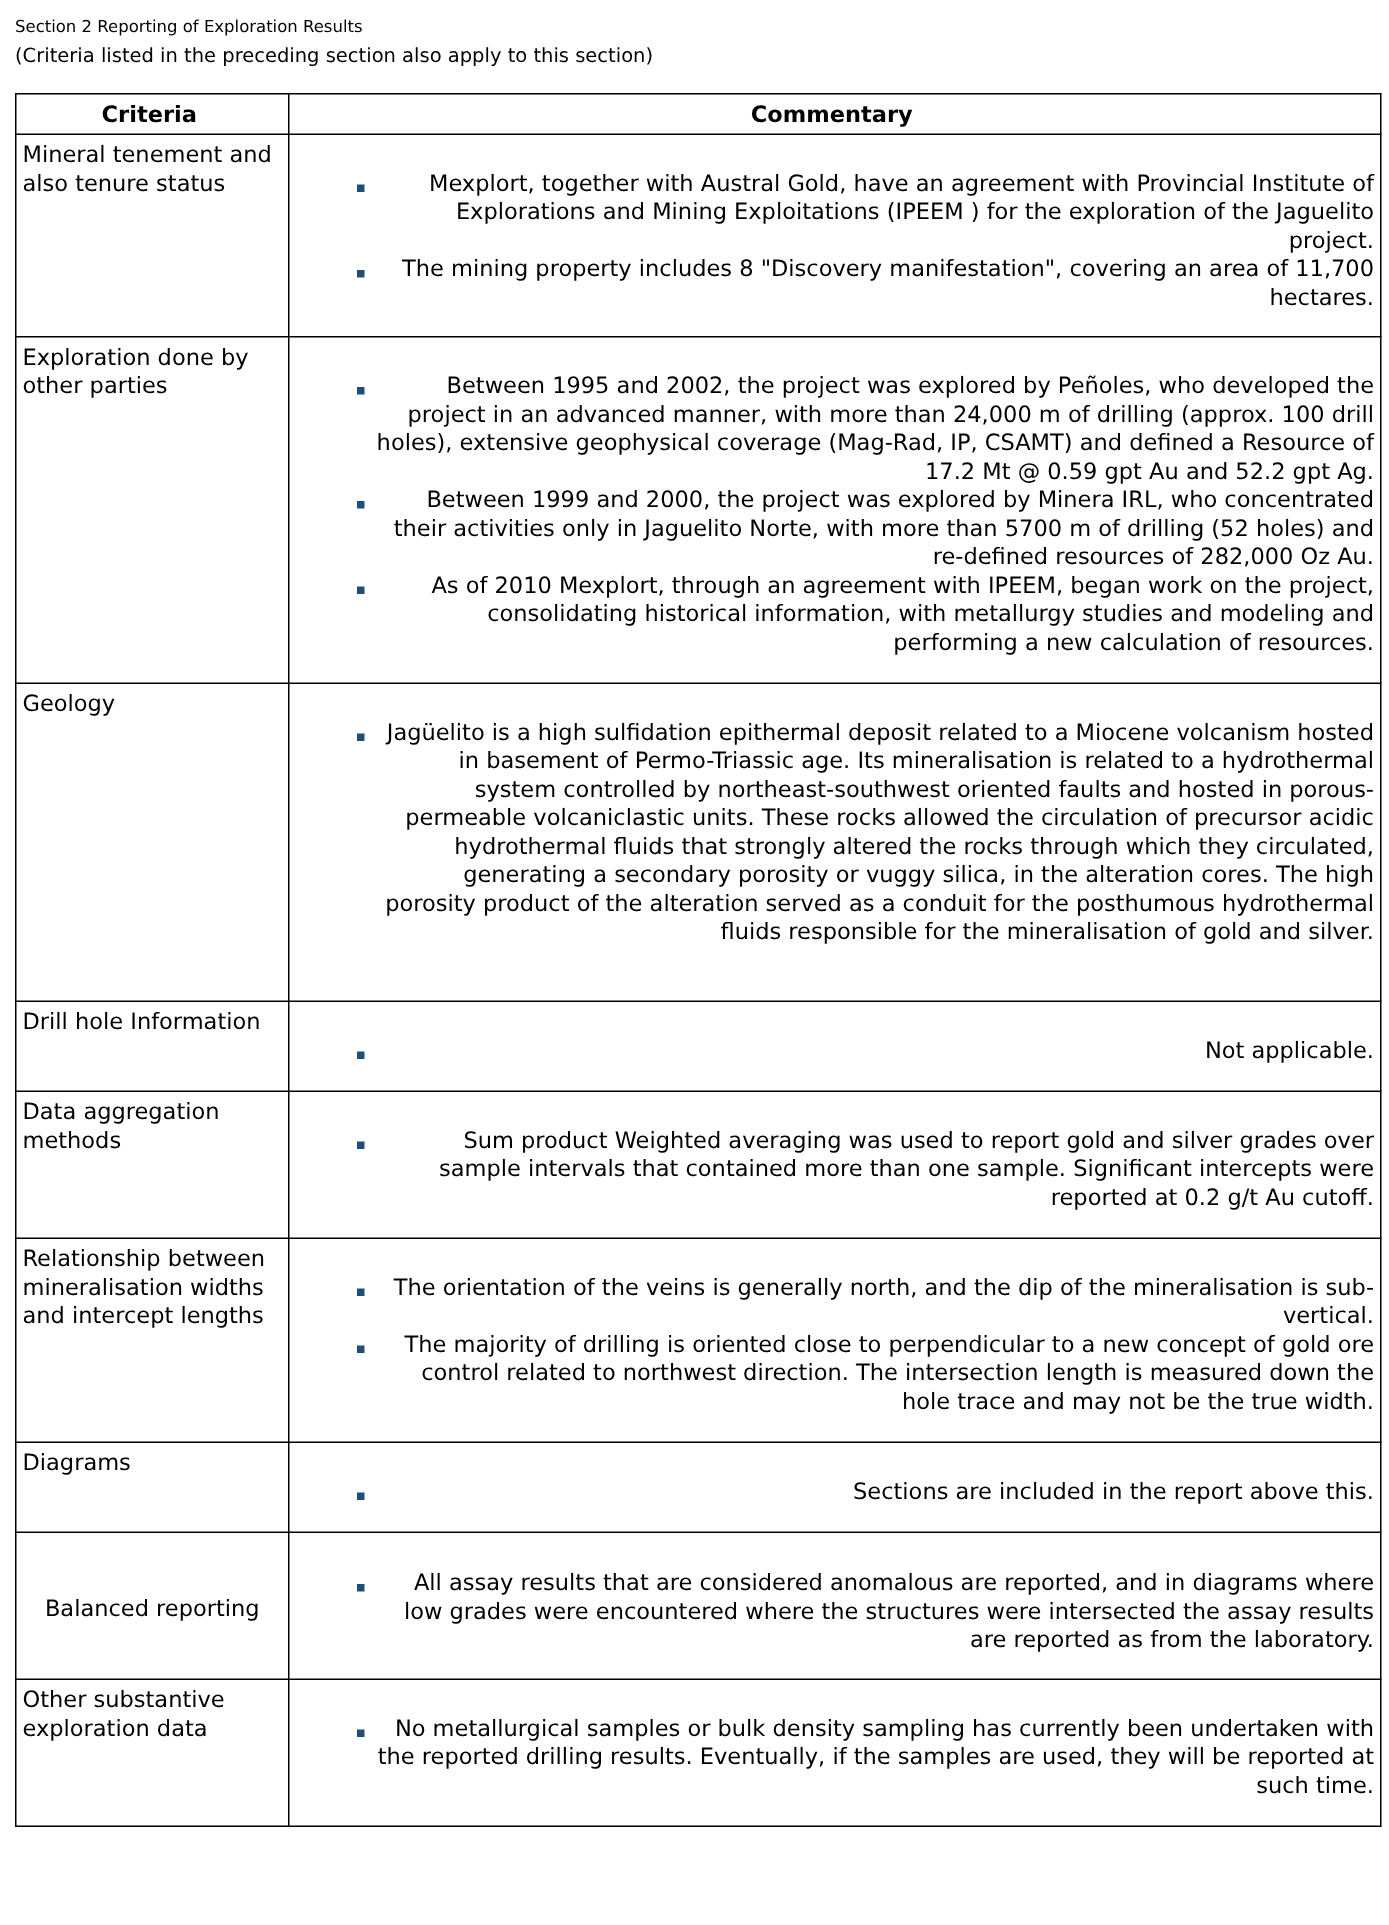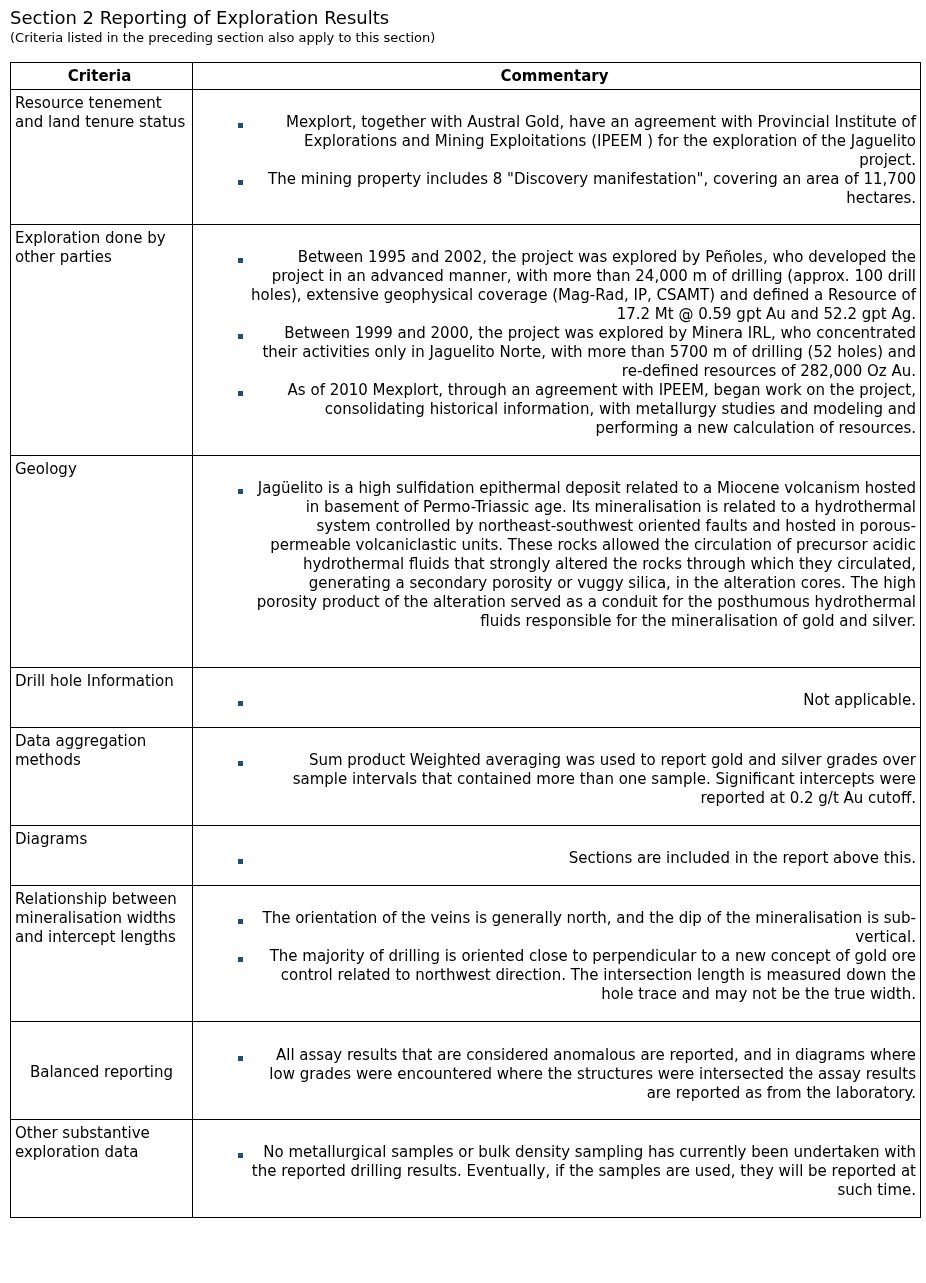--- a/index.html
+++ b/index.html
@@ -1,20 +1,20 @@
 <!DOCTYPE html>
 <html><head>
 <meta charset="utf-8">
 <style>
   html, body { margin: 0; padding: 0; background: #ffffff; }
   body {
     width: 926px; height: 1283px; overflow: hidden;
     font-family: "DejaVu Sans", sans-serif; color: #000;
   }
-  .title { position: absolute; left: 10px; top: 8px; font-size: 18px; line-height: 20px; }
+  .title { position: absolute; left: 10px; top: 8px; font-size: 11px; line-height: 20px; }
   .subtitle { position: absolute; left: 10px; top: 30px; font-size: 13px; line-height: 16px; }
   table.jorc {
     position: absolute; left: 10px; top: 62px;
     width: 910px; border-collapse: collapse; table-layout: fixed;
     font-size: 15px; line-height: 19px;
   }
   table.jorc th, table.jorc td {
     border: 1px solid #000; vertical-align: top;
     padding: 4px 4px 0 4px; text-align: left;
   }
@@ -42,21 +42,21 @@
       <col class="c2">
     </colgroup>
   <thead>
     <tr>
       <th>Criteria</th>
       <th>Commentary</th>
     </tr>
   </thead>
   <tbody id="table-body">
       <tr style="height: 135px;">
-        <td class="criteria">Resource tenement and land tenure status</td>
+        <td class="criteria">Mineral tenement and also tenure status</td>
         <td class="commentary">
           <ul class="bullets" style="padding-top: 19px;">
             <li><span class="bullet"></span><span>Mexplort, together with Austral Gold, have an agreement with Provincial Institute of Explorations and Mining Exploitations (IPEEM ) for the exploration of the Jaguelito project.</span></li>
             <li><span class="bullet"></span><span>The mining property includes 8 "Discovery manifestation", covering an area of 11,700 hectares.</span></li>
           </ul>
         </td>
       </tr>
       <tr style="height: 231px;">
         <td class="criteria">Exploration done by other parties</td>
         <td class="commentary">
@@ -84,34 +84,34 @@
         </td>
       </tr>
       <tr style="height: 98px;">
         <td class="criteria">Data aggregation methods</td>
         <td class="commentary">
           <ul class="bullets" style="padding-top: 19px;">
             <li><span class="bullet"></span><span>Sum product Weighted averaging was used to report gold and silver grades over sample intervals that contained more than one sample. Significant intercepts were reported at 0.2 g/t Au cutoff.</span></li>
           </ul>
         </td>
       </tr>
-      <tr style="height: 60px;">
-        <td class="criteria">Diagrams</td>
-        <td class="commentary">
-          <ul class="bullets" style="padding-top: 19px;">
-            <li><span class="bullet"></span><span>Sections are included in the report above this.</span></li>
-          </ul>
-        </td>
-      </tr>
       <tr style="height: 136px;">
         <td class="criteria">Relationship between mineralisation widths and intercept lengths</td>
         <td class="commentary">
           <ul class="bullets" style="padding-top: 19px;">
             <li><span class="bullet"></span><span>The orientation of the veins is generally north, and the dip of the mineralisation is sub-vertical.</span></li>
             <li><span class="bullet"></span><span>The majority of drilling is oriented close to perpendicular to a new concept of gold ore control related to northwest direction. The intersection length is measured down the hole trace and may not be the true width.</span></li>
+          </ul>
+        </td>
+      </tr>
+      <tr style="height: 60px;">
+        <td class="criteria">Diagrams</td>
+        <td class="commentary">
+          <ul class="bullets" style="padding-top: 19px;">
+            <li><span class="bullet"></span><span>Sections are included in the report above this.</span></li>
           </ul>
         </td>
       </tr>
       <tr class="vmid" style="height: 98px;">
         <td class="criteria">Balanced reporting</td>
         <td class="commentary">
           <ul class="bullets" style="padding-top: 20px;">
             <li><span class="bullet"></span><span>All assay results that are considered anomalous are reported, and in diagrams where low grades were encountered where the structures were intersected the assay results are reported as from the laboratory.</span></li>
           </ul>
         </td>

